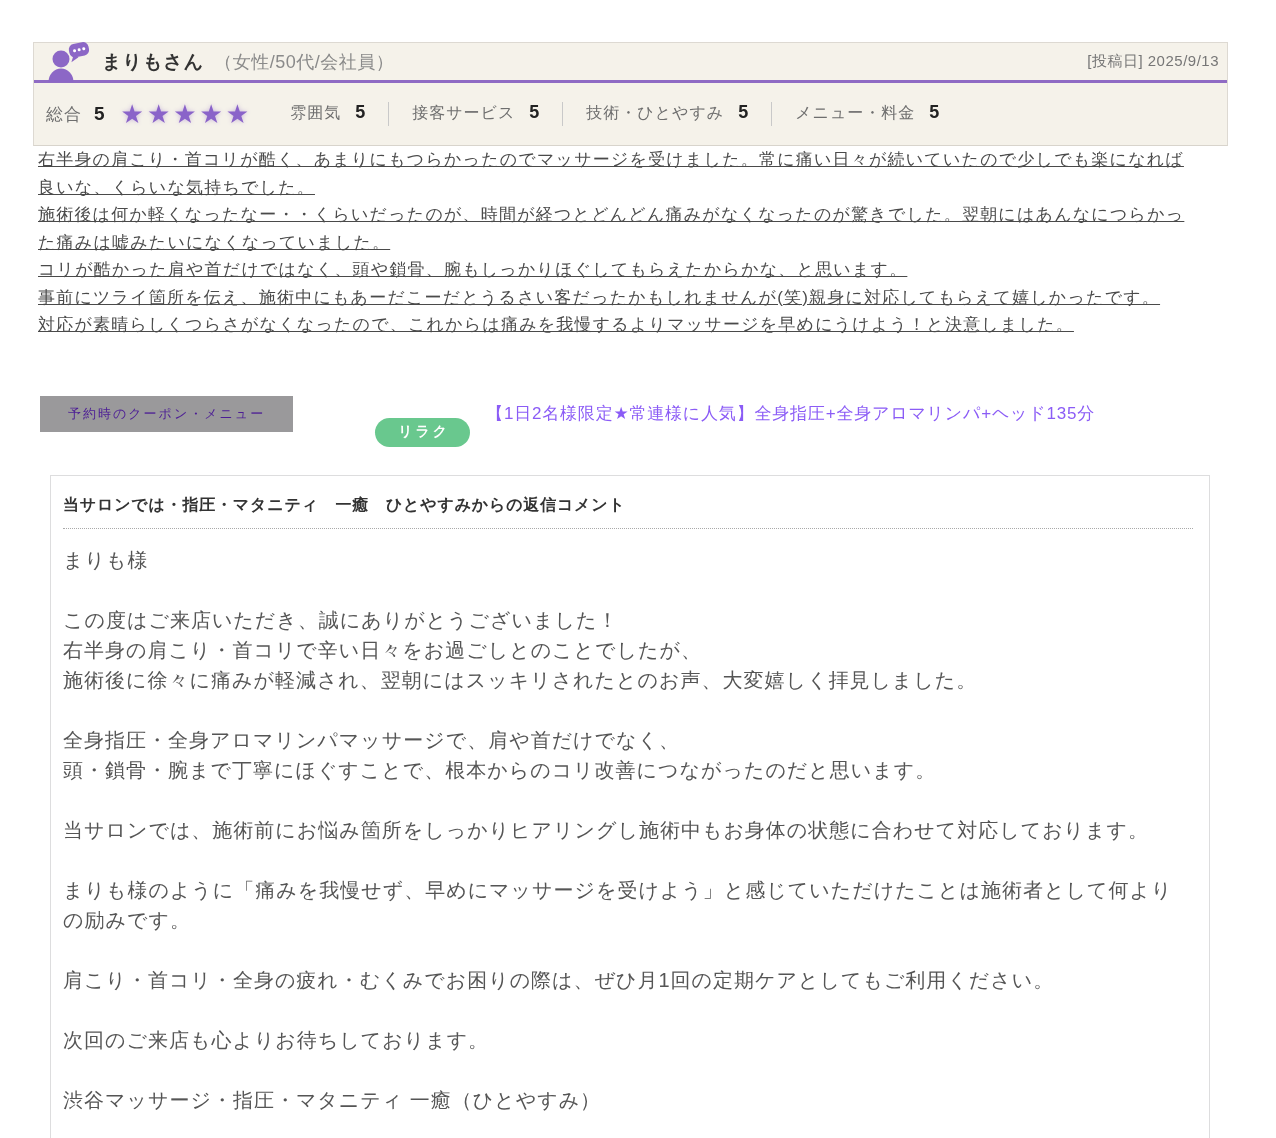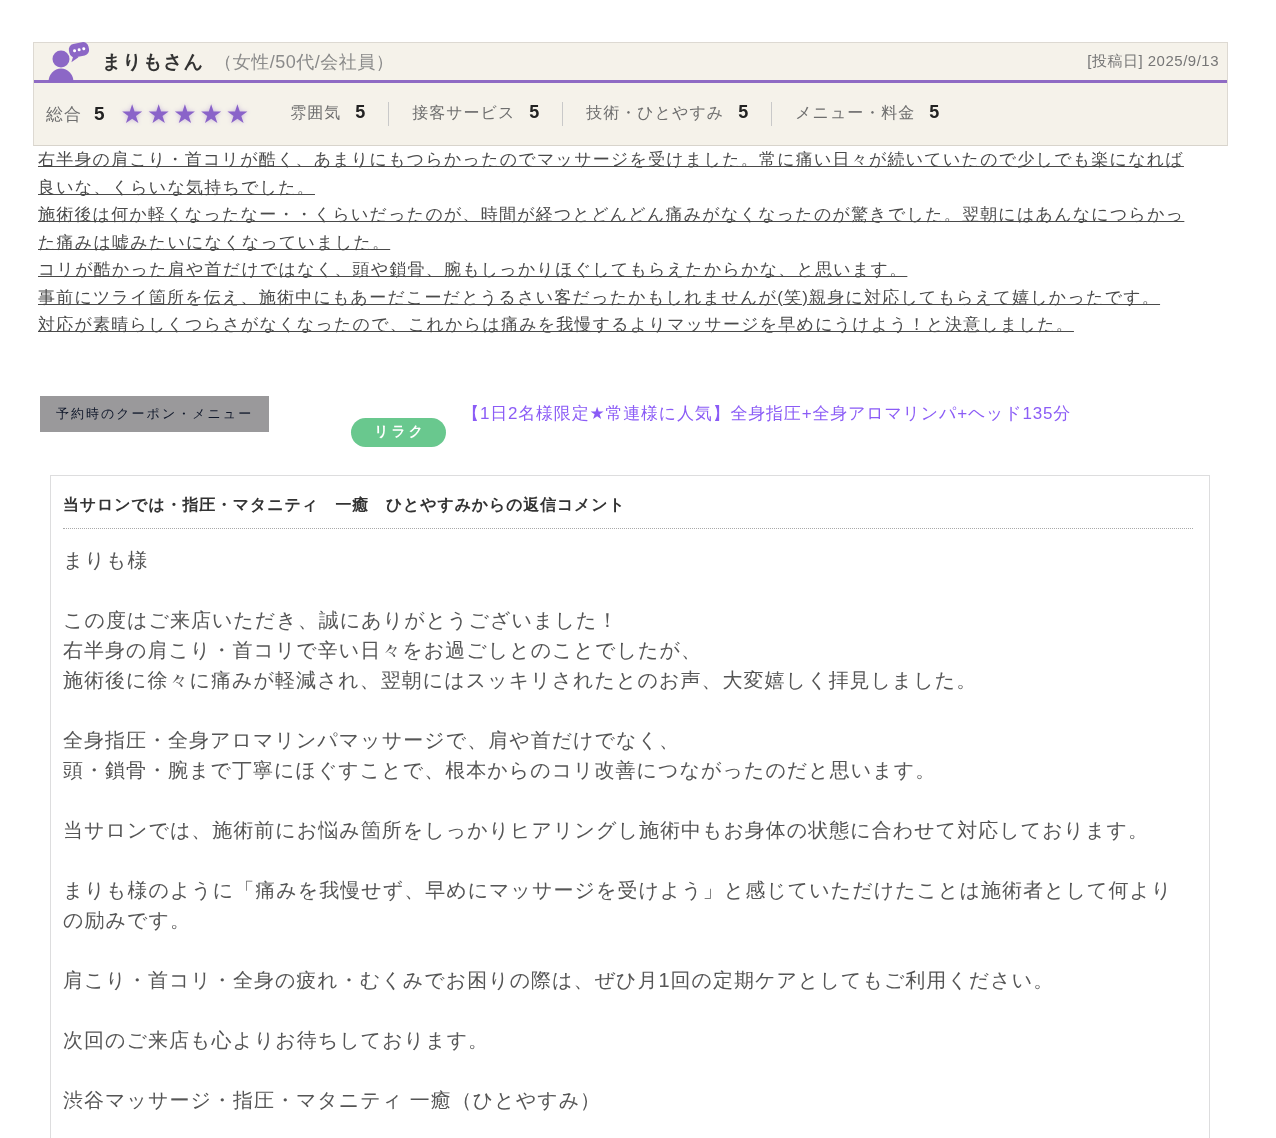--- a/index.html
+++ b/index.html
@@ -50,23 +50,23 @@
     font-size:17px; line-height:27.5px; color:#4a4a4a;
     letter-spacing:1.2px;
     white-space:pre-line;
     text-decoration:underline;
   }
 
   
   .coupon-row { display:flex; align-items:center; margin-top:42px; }
   .coupon-label {
     margin-left:7px;
-    background:#9a999b; color:#0f172a;
+    background:#9a999b; color:#4c1d95;
     font-size:13px; letter-spacing:2px;
-    padding:9px 16px;
+    padding:9px 28px;
   }
   .coupon-tag {
     margin-left:82px;
     background:#69c88e; color:#ffffff;
     font-size:14px; font-weight:bold; letter-spacing:3px;
     padding:5px 20px 6px 23px;
     border-radius:999px;
     margin-top:37px;
   }
   .coupon-name {

